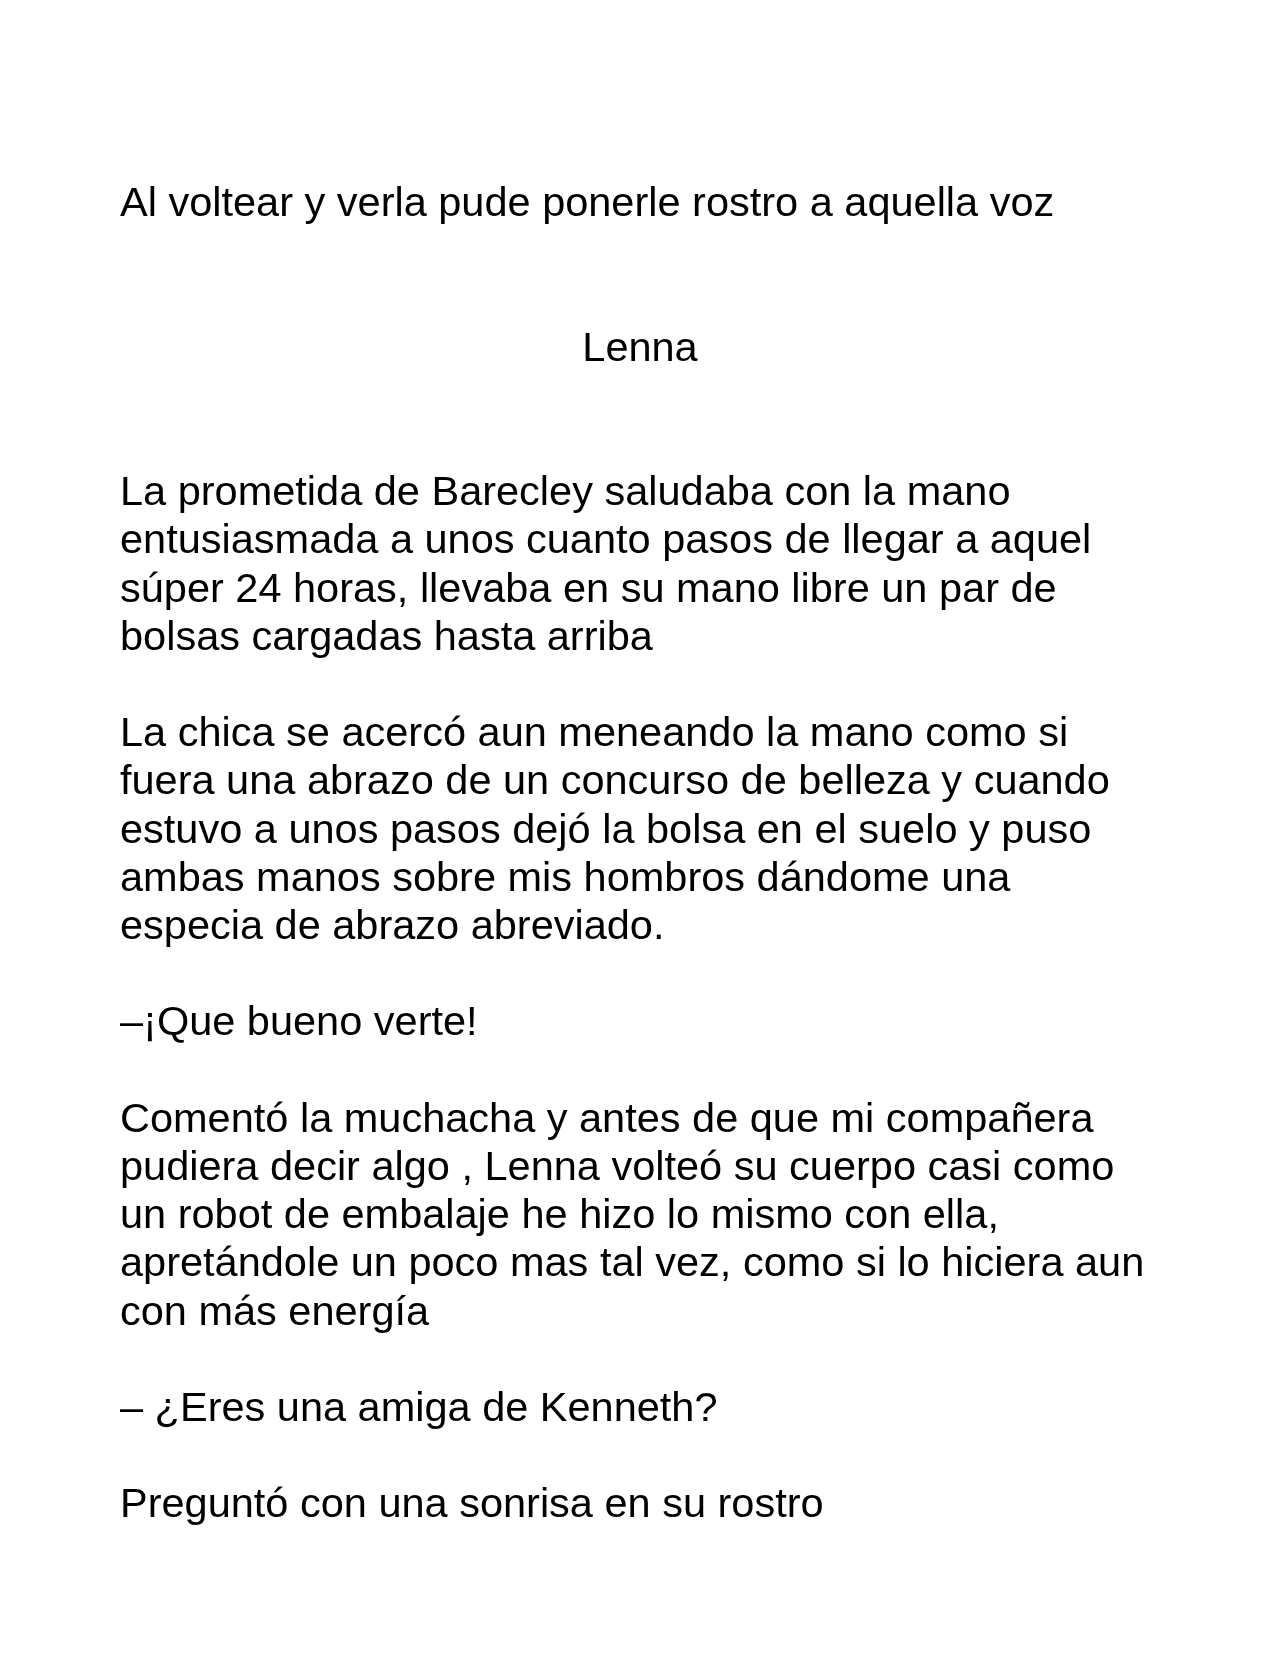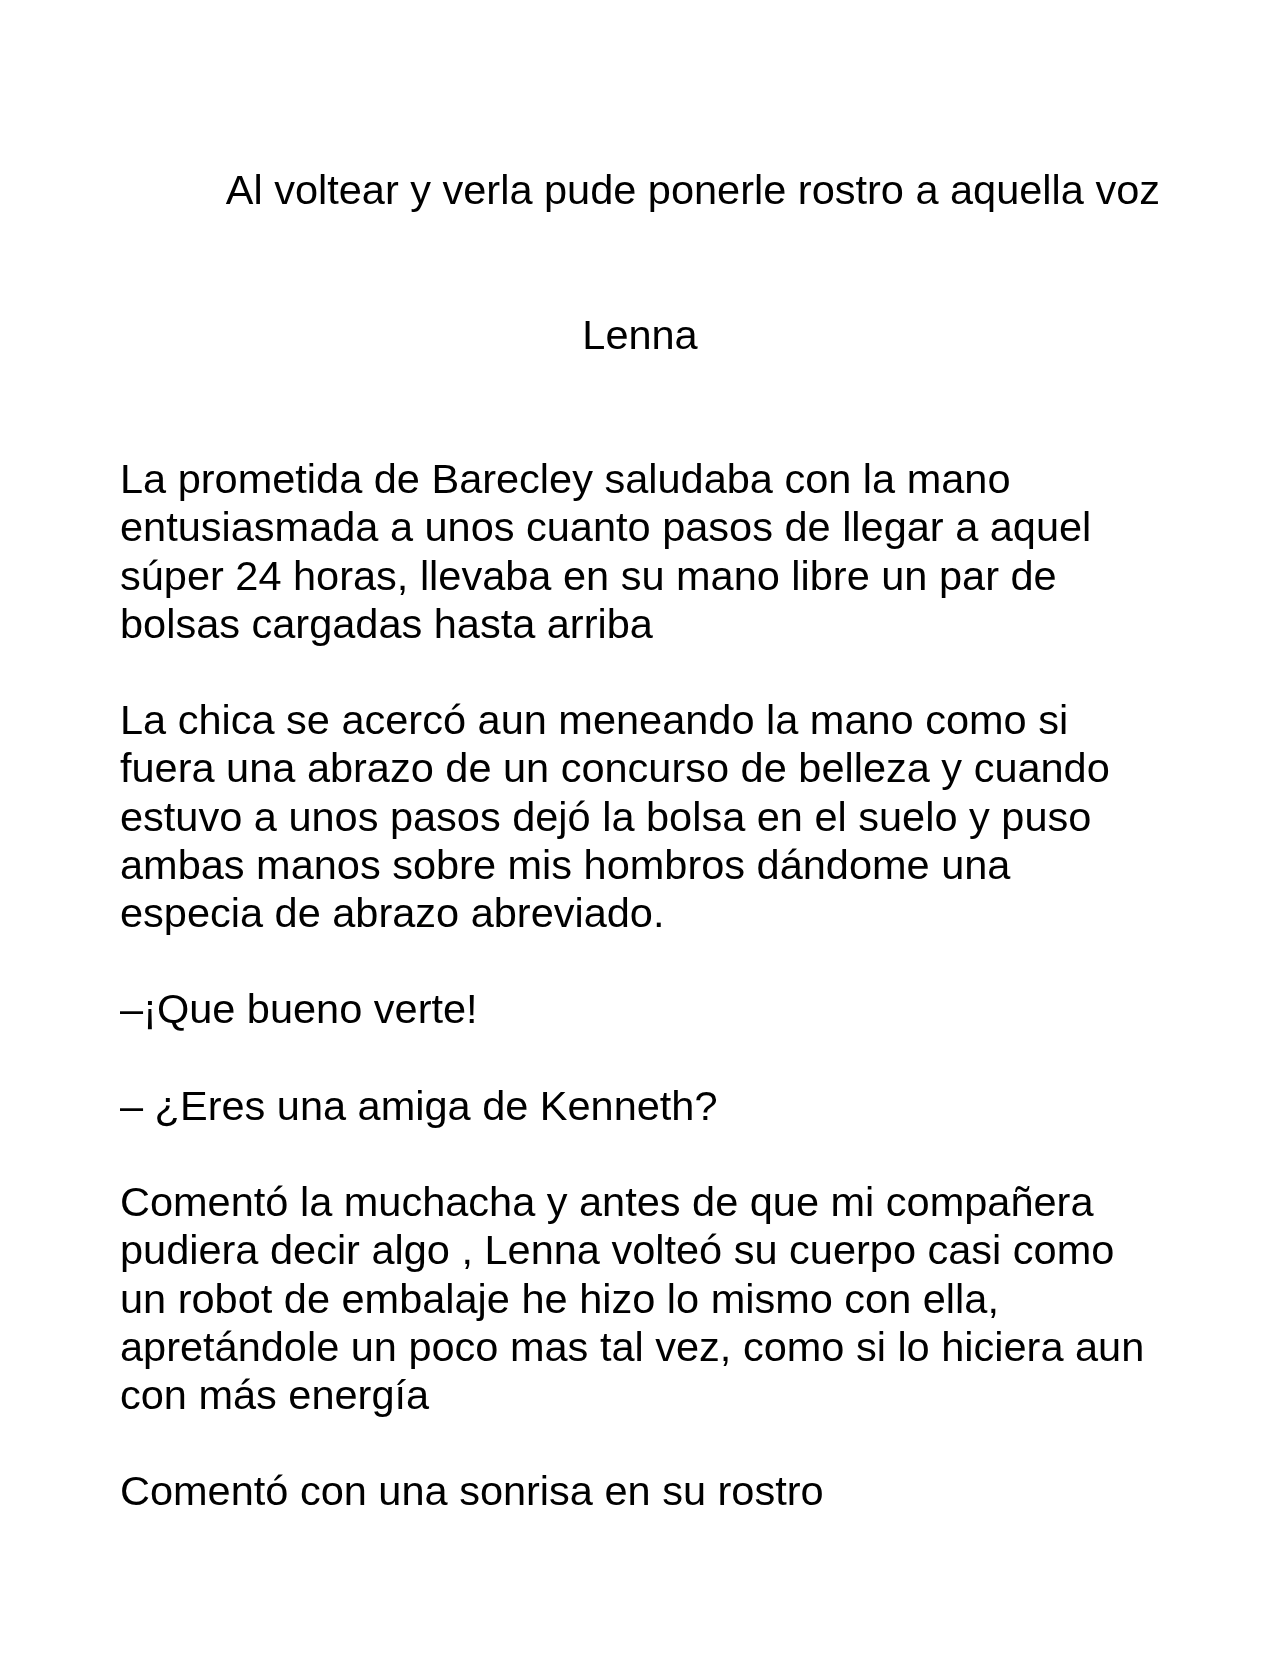--- a/index.html
+++ b/index.html
@@ -18,22 +18,21 @@
       font-size: 41.5px;
       line-height: 48.2px;
       padding: 162px 120px 0 120px;
       overflow: hidden;
     }
     .para {
       margin: 48.2px 0 0 0;
       padding: 0;
     }
     .para.first {
-      margin-top: 4px;
-      text-align: right;
+      margin-top: 16px;
     }
     .para.big-gap {
       margin-top: 96.4px;
     }
     .chapter-title {
       text-align: center;
     }
     .line {
       display: block;
       white-space: pre;
@@ -65,28 +64,28 @@
     <span class="line">estuvo a unos pasos dejó la bolsa en el suelo y puso</span>
     <span class="line">ambas manos sobre mis hombros dándome una</span>
     <span class="line">especia de abrazo abreviado.</span>
   </p>
 
   <p class="para">
     <span class="line">–¡Que bueno verte!</span>
   </p>
 
   <p class="para">
-    <span class="line">– ¿Eres una amiga de Kenneth?</span>
-  </p>
-
-  <p class="para">
     <span class="line">Comentó la muchacha y antes de que mi compañera</span>
     <span class="line">pudiera decir algo , Lenna volteó su cuerpo casi como</span>
     <span class="line">un robot de embalaje he hizo lo mismo con ella,</span>
     <span class="line">apretándole un poco mas tal vez, como si lo hiciera aun</span>
     <span class="line">con más energía</span>
   </p>
 
   <p class="para">
-    <span class="line">Comentó con una sonrisa en su rostro</span>
+    <span class="line">– ¿Eres una amiga de Kenneth?</span>
+  </p>
+
+  <p class="para">
+    <span class="line">Preguntó con una sonrisa en su rostro</span>
   </p>
 
 </div>
 
 </body></html>

